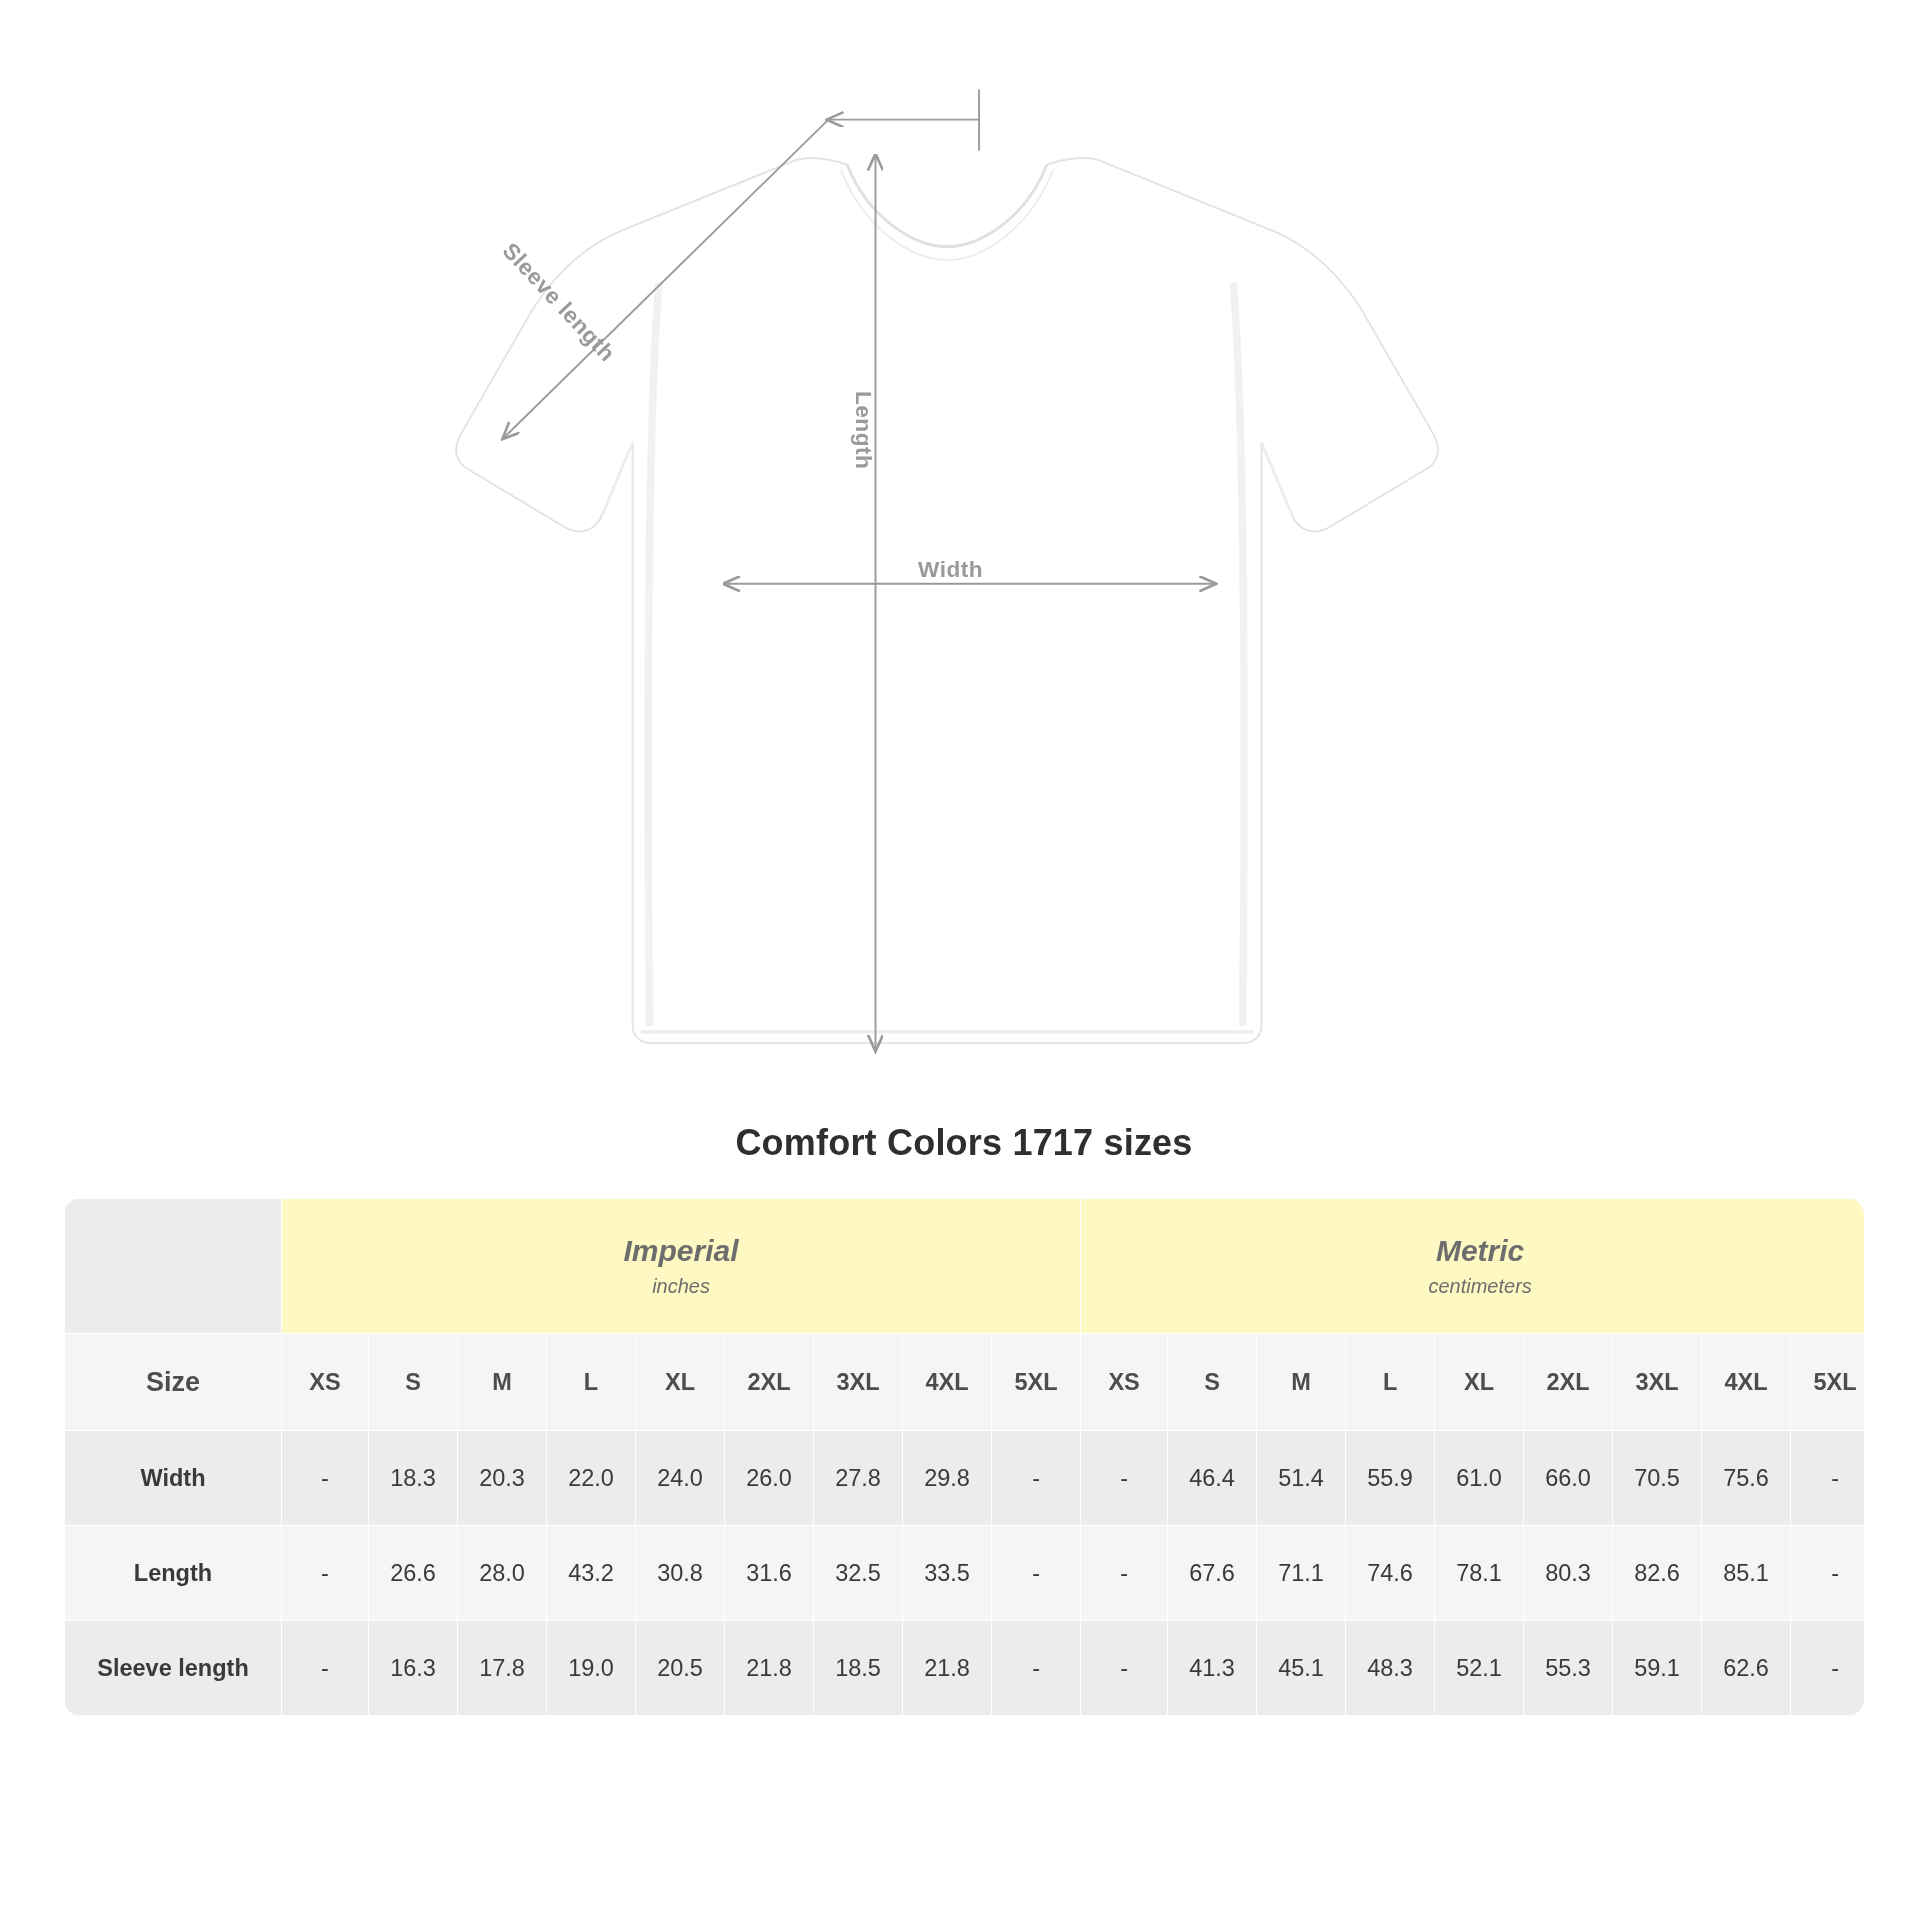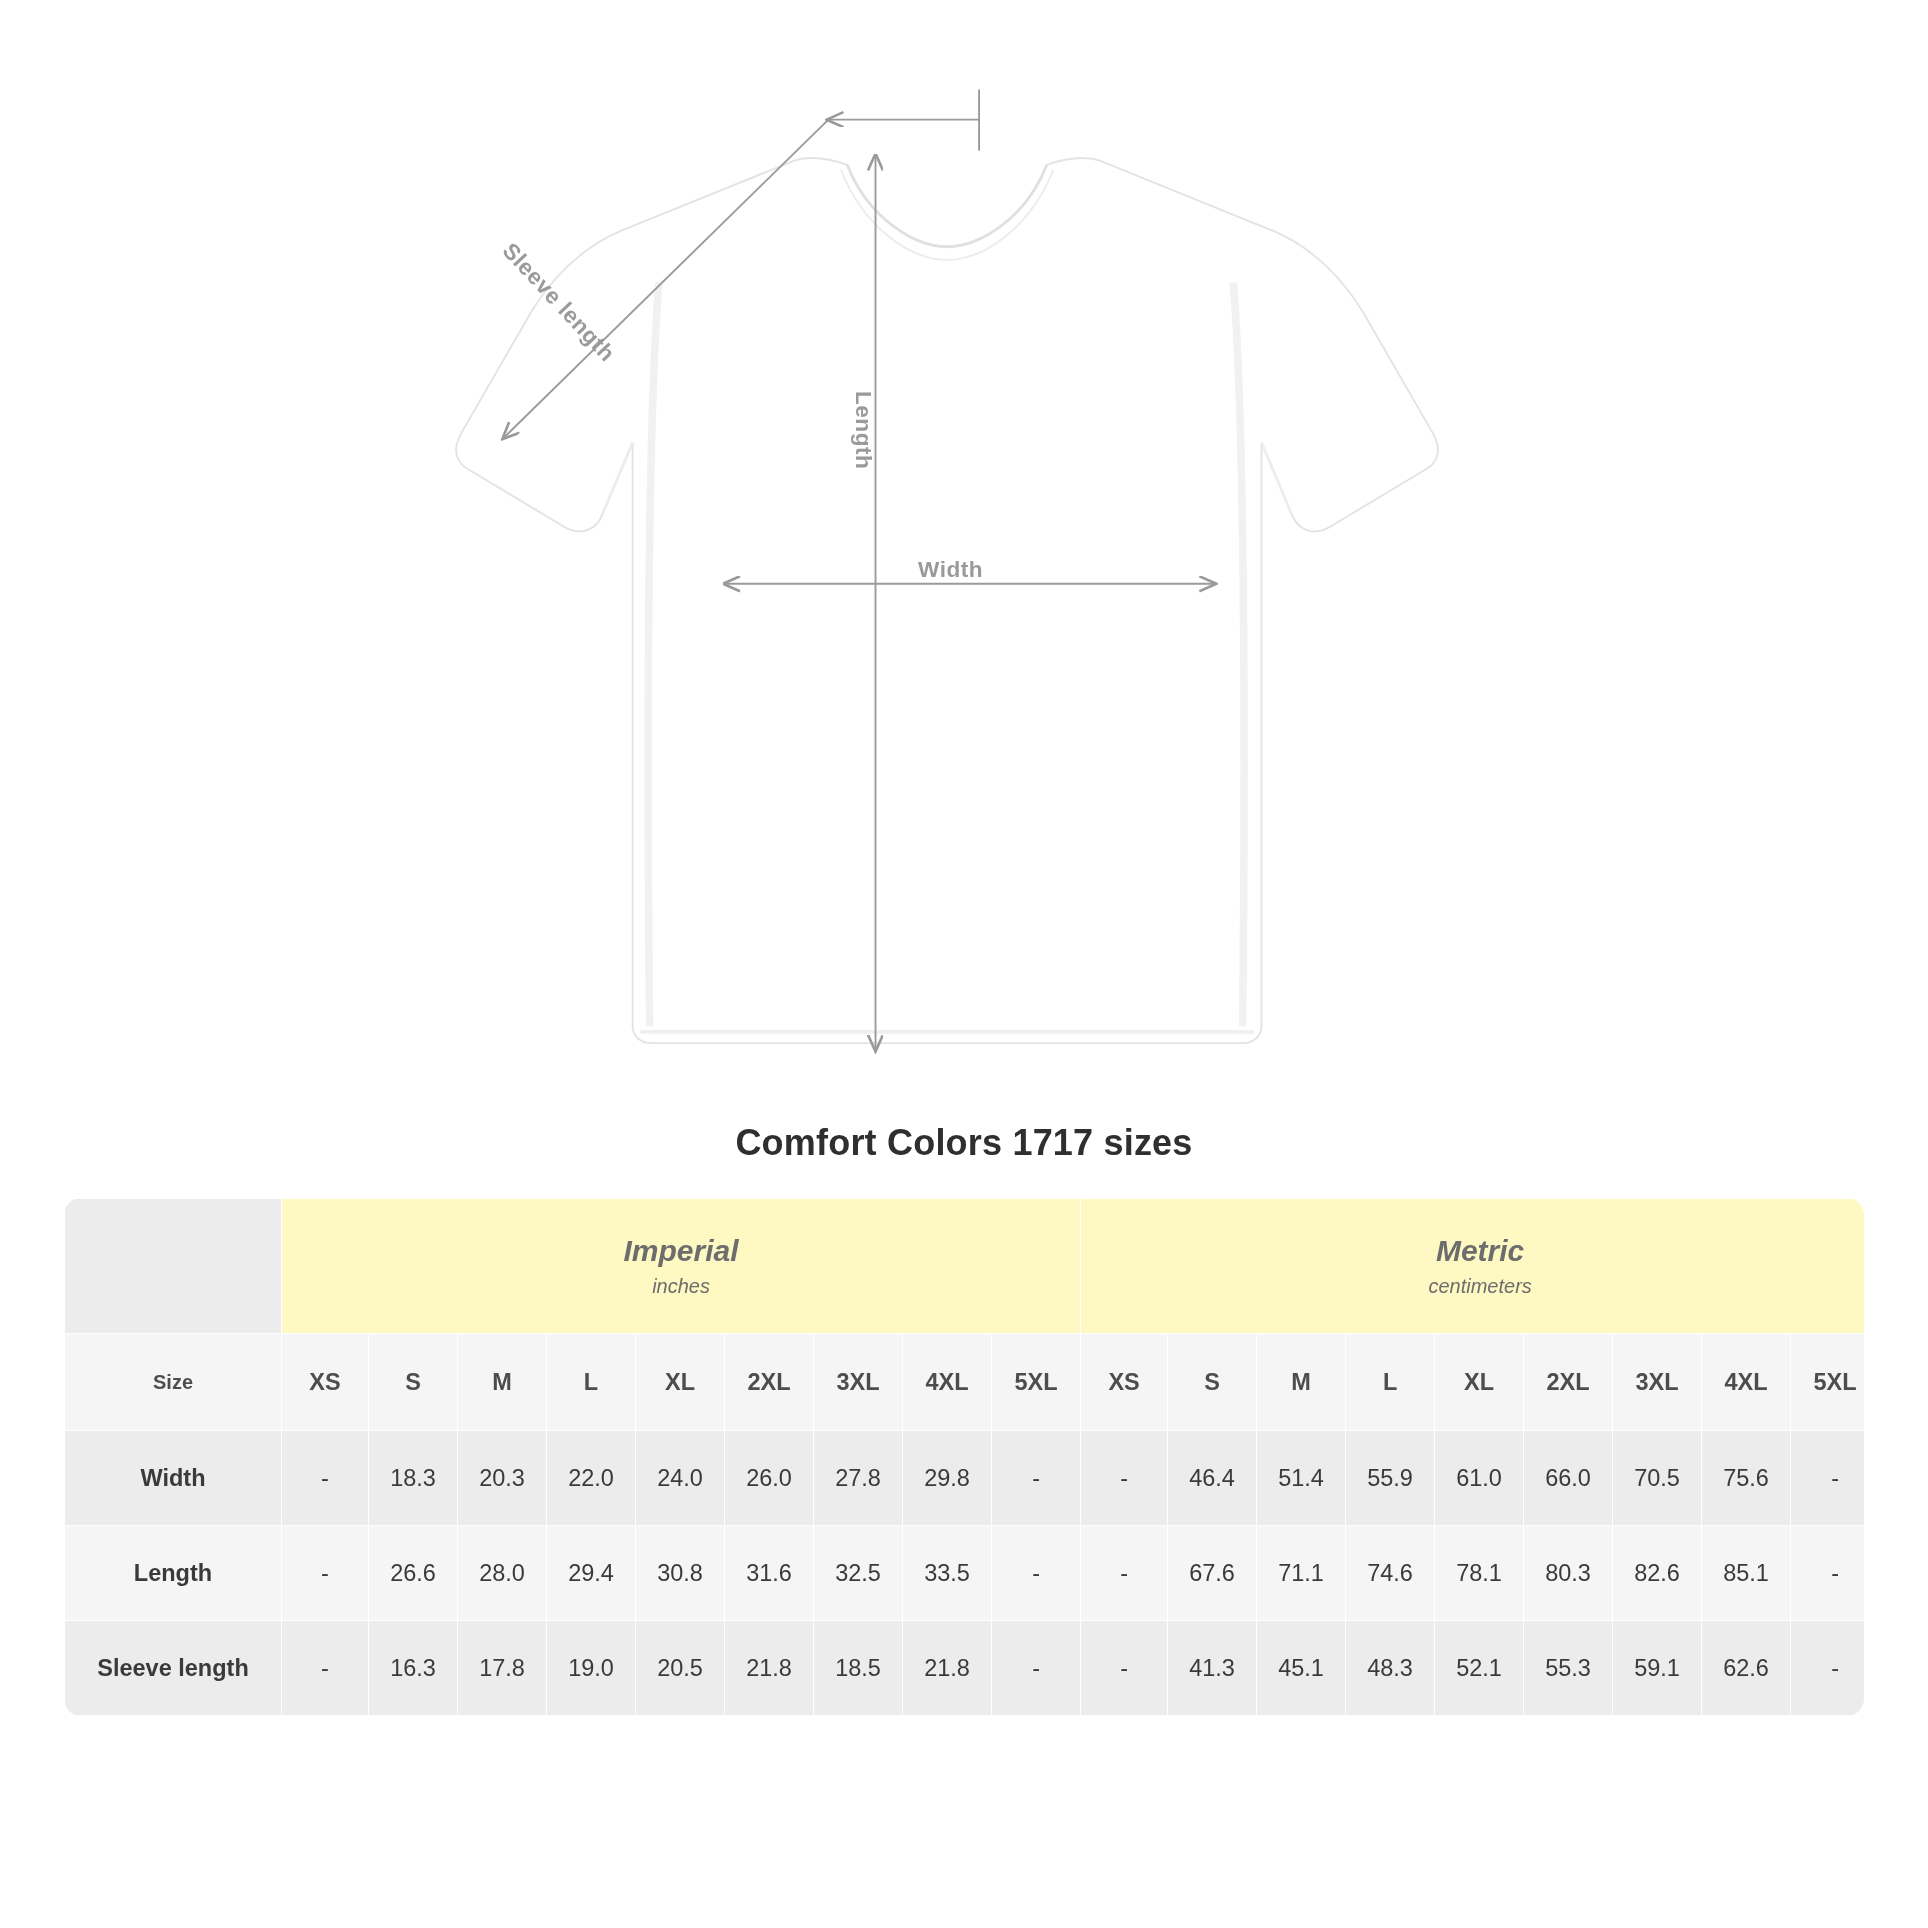--- a/index.html
+++ b/index.html
@@ -104,21 +104,21 @@
     line-height: 1.6;
   }
   .size-row th {
     background: #f5f5f5;
     height: 94px;
     font-size: 23.5px;
     font-weight: bold;
     color: #4d4d4d;
   }
   .size-row th.row-head-cell {
-    font-size: 20px;
+    font-size: 27px;
   }
   .data-row td {
     height: 92px;
     font-size: 23.5px;
     color: #3a3a3a;
   }
   .data-row.odd td { background: #ececec; }
   .data-row.even td { background: #f5f5f5; }
   .row-head {
     font-weight: bold;
@@ -277,21 +277,21 @@
           <td>66.0</td>
           <td>70.5</td>
           <td>75.6</td>
           <td>-</td>
         </tr>
         <tr class="data-row even">
           <td class="row-head">Length</td>
           <td>-</td>
           <td>26.6</td>
           <td>28.0</td>
-          <td>29.4</td>
+          <td>43.2</td>
           <td>30.8</td>
           <td>31.6</td>
           <td>32.5</td>
           <td>33.5</td>
           <td>-</td>
           <td>-</td>
           <td>67.6</td>
           <td>71.1</td>
           <td>74.6</td>
           <td>78.1</td>

